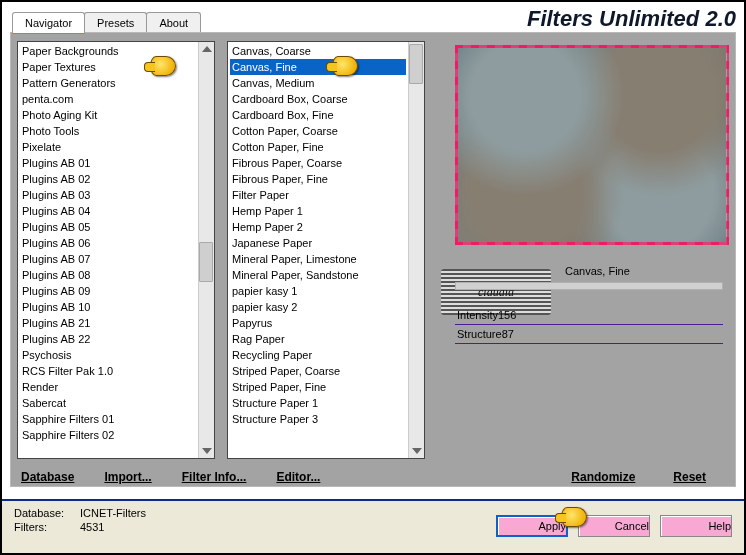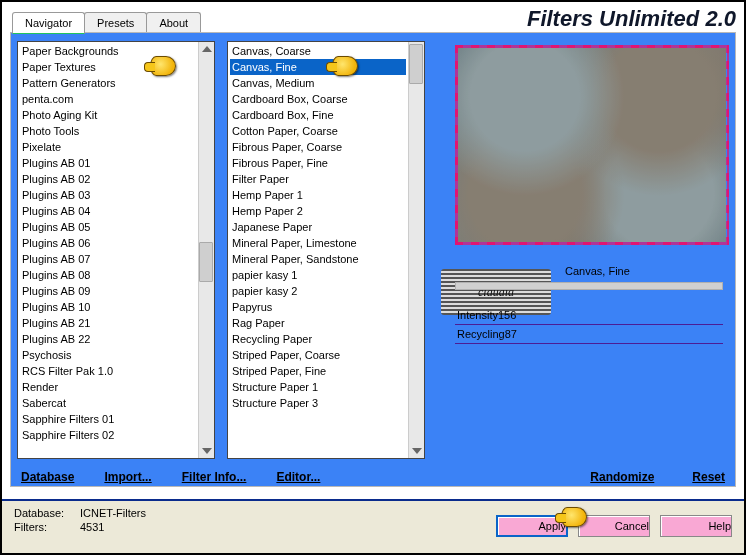--- a/index.html
+++ b/index.html
@@ -28,21 +28,21 @@
     background: #f0f0f0;
     font-size: 11px;
     border-radius: 3px 3px 0 0;
     margin-right: -1px;
     cursor: pointer;
   }
   .tab.active { background: #fff; position: relative; z-index: 2; border-bottom: 1px solid #22c55e;}
   .panel-top {
     position: absolute; left: 8px; top: 30px; right: 8px; bottom: 66px;
     border: 1px solid #b8b8b8;
-    background: #3b82f6;
+    background: #a3a3a3;
   }
   .listbox {
     position: absolute;
     border: 1px solid #444;
     background: #fff;
     overflow: hidden;
     font-size: 11px;
     line-height: 16px;
     padding: 0;
   }
@@ -130,21 +130,21 @@
 
   .links-row {
     position:absolute; left:8px; top:462px; right:8px; height:24px;
     display:flex; align-items:center; gap:4px; font-size:12px;
   }
   .linkbtn{
     text-decoration: underline; cursor:pointer; font-weight:bold;
     padding:0 2px; letter-spacing:0;
   }
   .linkgap{width:18px;}
-  .links-right{position:absolute; right:0; display:flex; gap:34px;}
+  .links-right{position:absolute; right:19px; display:flex; gap:34px;}
 
   .bottom-bar {
     position:absolute; left:0; right:0; bottom:0; height:54px;
     background:#ece9d8; border-top:2px solid #0a2b8c;
     font-size:11px; padding:6px 12px;
   }
   .info-line{ display:flex; gap:6px; height:14px;}
   .info-label{ width:60px;}
   .btn-row{ position:absolute; right:12px; top:14px; display:flex; gap:10px;}
   .winbtn{
@@ -205,20 +205,21 @@
   </div>
 
   <div id="list2" class="listbox">
     <div class="list-inner" id="list2-inner">
         <div class="list-item">Canvas, Coarse</div>
         <div class="list-item selected">Canvas, Fine</div>
         <div class="list-item">Canvas, Medium</div>
         <div class="list-item">Cardboard Box, Coarse</div>
         <div class="list-item">Cardboard Box, Fine</div>
         <div class="list-item">Cotton Paper, Coarse</div>
+        <div class="list-item">Cotton Paper, Fine</div>
         <div class="list-item">Fibrous Paper, Coarse</div>
         <div class="list-item">Fibrous Paper, Fine</div>
         <div class="list-item">Filter Paper</div>
         <div class="list-item">Hemp Paper 1</div>
         <div class="list-item">Hemp Paper 2</div>
         <div class="list-item">Japanese Paper</div>
         <div class="list-item">Mineral Paper, Limestone</div>
         <div class="list-item">Mineral Paper, Sandstone</div>
         <div class="list-item">papier kasy 1</div>
         <div class="list-item">papier kasy 2</div>
@@ -241,21 +242,21 @@
 
   <div class="watermark">claudia</div>
   <div class="filter-name">Canvas, Fine</div>
   <div class="name-hr"></div>
 
   <div id="p1" class="param-row">
     <span>Intensity</span>
     <span>156</span>
   </div>
   <div id="p2" class="param-row">
-    <span>Recycling</span>
+    <span>Structure</span>
     <span>87</span>
   </div>
 
   <div class="links-row" style="top:432px;">
     <span class="linkbtn">Database</span>
     <span class="linkgap"></span>
     <span class="linkbtn">Import...</span>
     <span class="linkgap"></span>
     <span class="linkbtn">Filter Info...</span>
     <span class="linkgap"></span>

